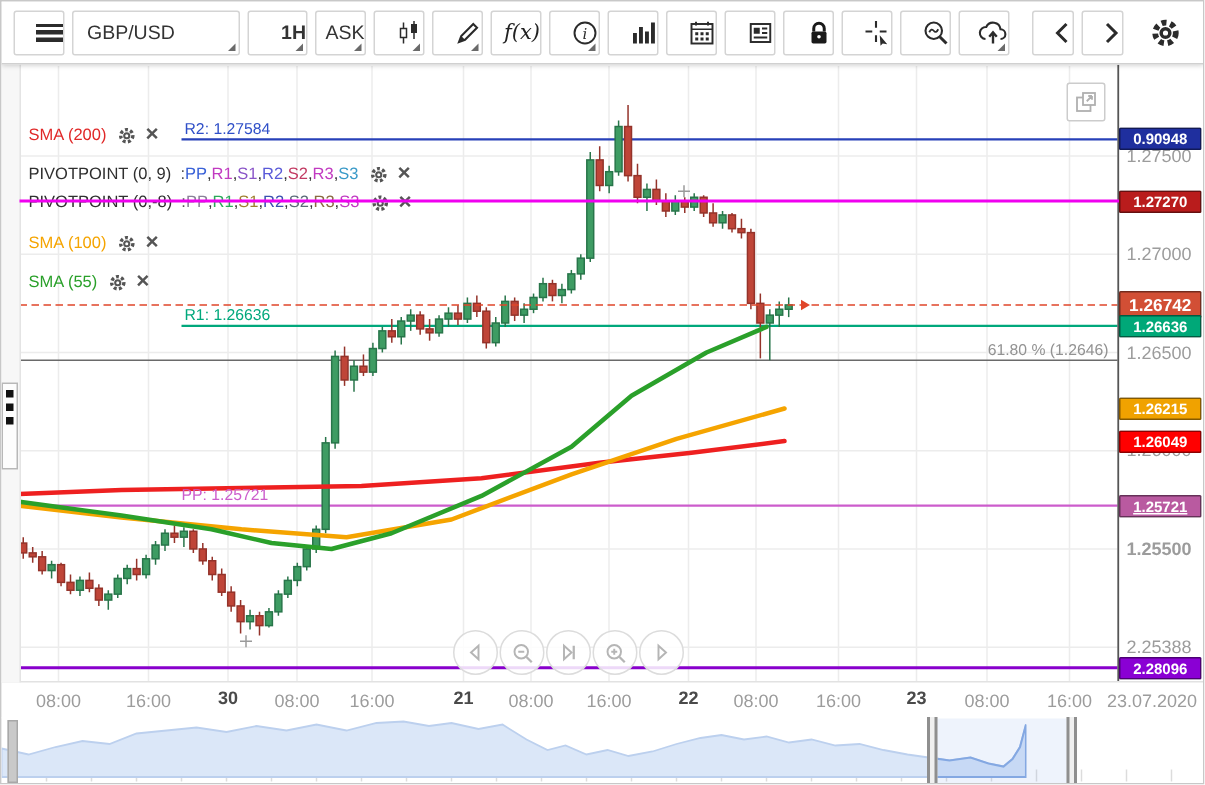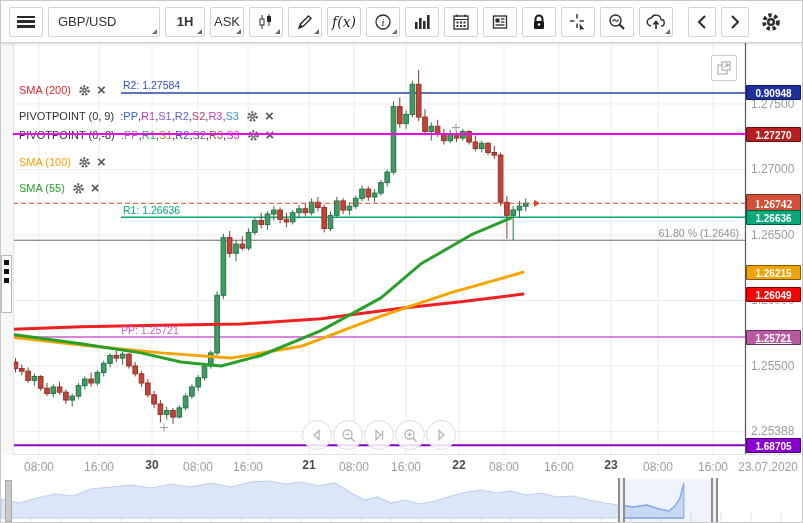--- a/index.html
+++ b/index.html
@@ -2,21 +2,21 @@
 <html><head>
 <meta charset="utf-8">
 <style>
   html,body{margin:0;padding:0;background:#fff;}
   .app{width:803px;height:523px;position:relative;overflow:hidden;box-sizing:border-box;
        border:1px solid #c8c8c8;background:#fff;font-family:"Liberation Sans",sans-serif;}
   
   .toolbar{height:41px;display:flex;align-items:center;gap:5px;padding-left:8px;background:#fff;
            border-bottom:1px solid #d0d0d0;box-shadow:0 1px 3px rgba(0,0,0,.16);position:relative;z-index:20;}
   .tb{height:30px;min-width:34px;border:1px solid #d4d4d4;background:#fff;border-radius:2px;
-      display:flex;align-items:center;justify-content:center;color:#333;position:relative;
+      display:flex;align-items:center;justify-content:flex-end;color:#333;position:relative;
       font-size:13px;font-family:"Liberation Sans",sans-serif;padding:0;}
   .tb svg{display:block;}
   .tb.noborder{border:none;}
   .dd::after{content:"";position:absolute;right:2px;bottom:2px;width:0;height:0;
              border-left:5px solid transparent;border-bottom:5px solid #6a6a6a;}
   .w-sym{width:112px;justify-content:flex-start;padding-left:9px;}
   .w-tf{width:40px;font-weight:bold;}
   .w-ask{width:22px;}
   .hamb{width:18px;height:12px;display:flex;flex-direction:column;justify-content:space-between;}
   .hamb div{height:2.5px;background:#2b2b2b;}
@@ -39,21 +39,21 @@
   .expand-btn{position:absolute;left:710px;top:12px;width:26px;height:26px;background:#fff;
               border:1px solid #ccc;border-radius:2px;z-index:5;display:flex;align-items:center;justify-content:center;padding:0;}
   .nav-overlay{position:absolute;left:301px;top:377px;display:flex;gap:1px;z-index:6;}
   .nav-btn{width:30px;height:30px;border-radius:50%;border:1px solid #dcdcdc;background:rgba(255,255,255,.85);
            color:#b5b5b5;display:flex;align-items:center;justify-content:center;padding:0;}
   
   .price-axis{position:absolute;left:745px;top:0;width:58px;height:412px;z-index:5;}
   .ptick{position:absolute;left:5px;font-size:12px;color:#9c9c9c;}
   .badge{position:absolute;left:0;width:55px;height:15px;line-height:15px;text-align:center;color:#fff;
          font-size:10px;font-weight:bold;border:1px solid rgba(0,0,0,.45);border-radius:1px;box-sizing:border-box;}
-  .badge.cur{height:18px;line-height:18px;font-size:11.5px;font-family:Liberation Serif, serif;}
+  .badge.cur{height:18px;line-height:18px;font-size:11.5px;}
   
   .time-axis{position:absolute;left:0;top:453px;width:803px;height:24px;border-top:1px solid #e2e2e2;background:#fff;}
   .ttick{position:absolute;top:5px;transform:translateX(-50%);font-size:12px;color:#9c9c9c;white-space:nowrap;}
   .ttick.day{font-size:12px;font-weight:bold;color:#4a4a4a;top:3px;}
   
   .overview{position:absolute;left:0;top:477px;width:803px;height:46px;background:#fff;}
   .ov-handle{position:absolute;top:0;height:46px;width:7px;background:#f0f0f0;box-sizing:border-box;
              border-left:2px solid #8f8f8f;border-right:2px solid #8f8f8f;cursor:ew-resize;z-index:3;}
   .ov-mini{position:absolute;left:4px;top:2px;width:5px;height:40px;background:#c9c9c9;border:1px solid #a8a8a8;z-index:3;}
 </style>
@@ -516,30 +516,30 @@
             <path d="M5 2.5 L10 7 L5 11.5 Z" fill="none" stroke="currentColor" stroke-width="1.3"></path>
           </svg>
       </button>
     </div>
 
     <div class="price-axis" id="price-axis">
         <div class="ptick" style="top: 53.9936px;">1.27500</div>
         <div class="ptick" style="top: 119.489px;">1.27000</div>
         <div class="ptick" style="top: 184.984px;">1.26500</div>
         <div class="ptick" style="top: 250.479px;">1.26000</div>
-        <div class="ptick" style="top: 315.974px;">1.25500</div>
+        <div class="ptick" style="top: 315.974px; font-weight: bold;">1.25500</div>
         <div class="ptick" style="top: 381.47px;">2.25388</div>
         <div class="badge" style="background: rgb(31, 47, 158); top: 42.4904px;">0.90948</div>
         <div class="badge" style="background: #b91c1c; top: 83.6214px;">1.27270</div>
         <div class="badge cur" style="background: rgb(210, 79, 53); top: 151.284px;">1.26742</div>
         <div class="badge" style="background: rgb(0, 168, 120); top: 166.669px;">1.26636</div>
         <div class="badge" style="background: rgb(240, 162, 0); top: 221.816px;">1.26215</div>
         <div class="badge" style="background: rgb(255, 0, 0); top: 243.561px;">1.26049</div>
         <div class="badge" style="background: rgb(185, 90, 160); top: 286.526px; text-decoration: underline;">1.25721</div>
-        <div class="badge" style="background: rgb(138, 0, 212); top: 394.724px;">1.68705</div>
+        <div class="badge" style="background: rgb(138, 0, 212); top: 394.724px;">2.28096</div>
       </div>
   </div>
 
   <div class="time-axis" id="time-axis">
       <div class="ttick" style="left: 38px;">08:00</div>
       <div class="ttick" style="left: 98px;">16:00</div>
       <div class="ttick day" style="left: 151px;">30</div>
       <div class="ttick" style="left: 197px;">08:00</div>
       <div class="ttick" style="left: 247px;">16:00</div>
       <div class="ttick day" style="left: 308px;">21</div>

